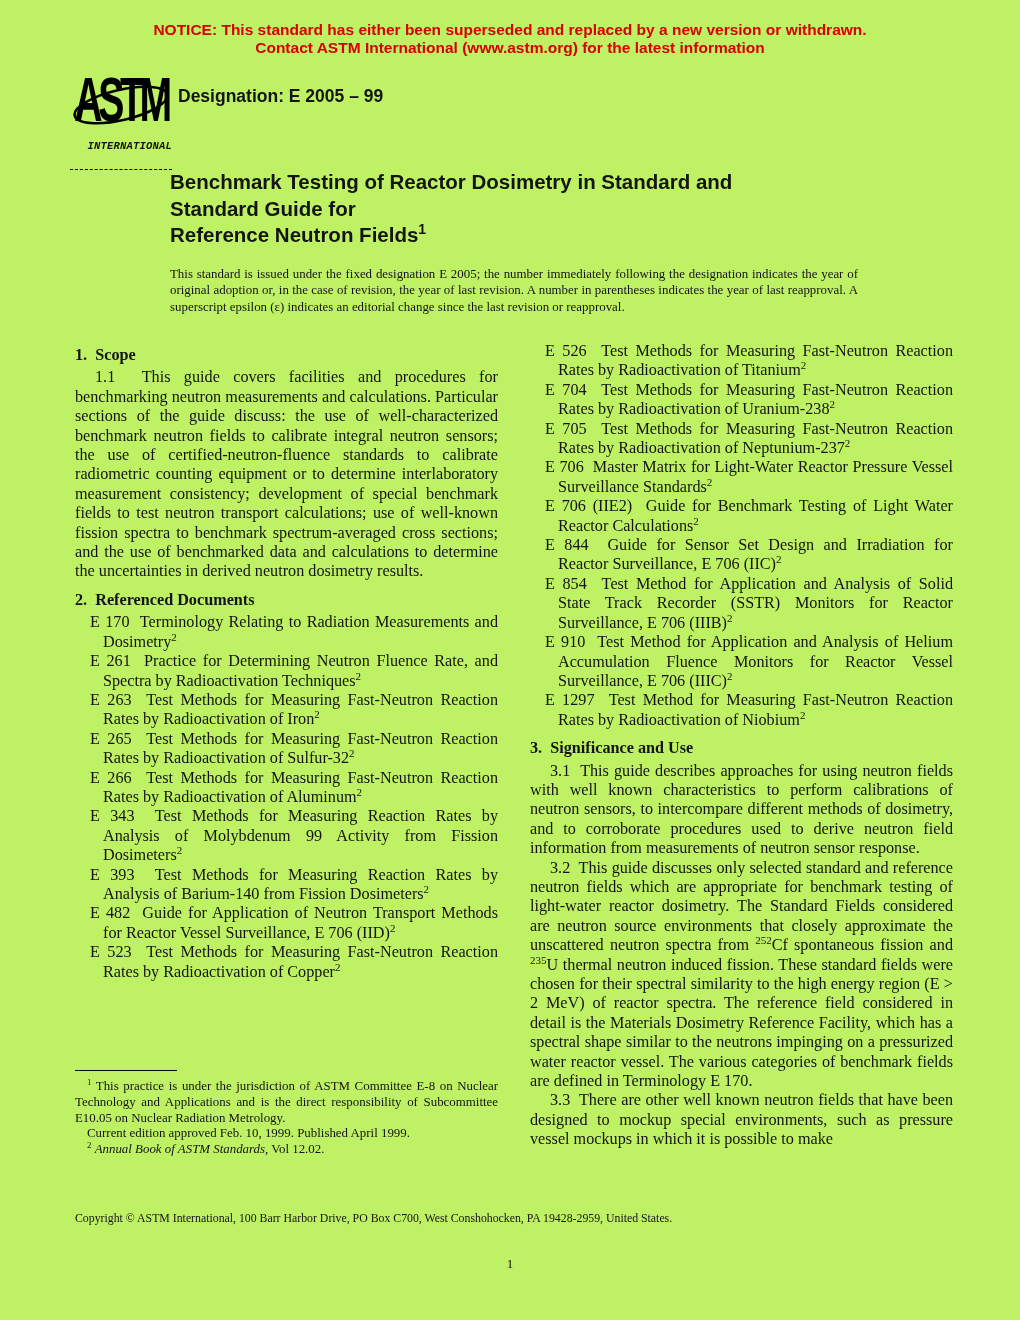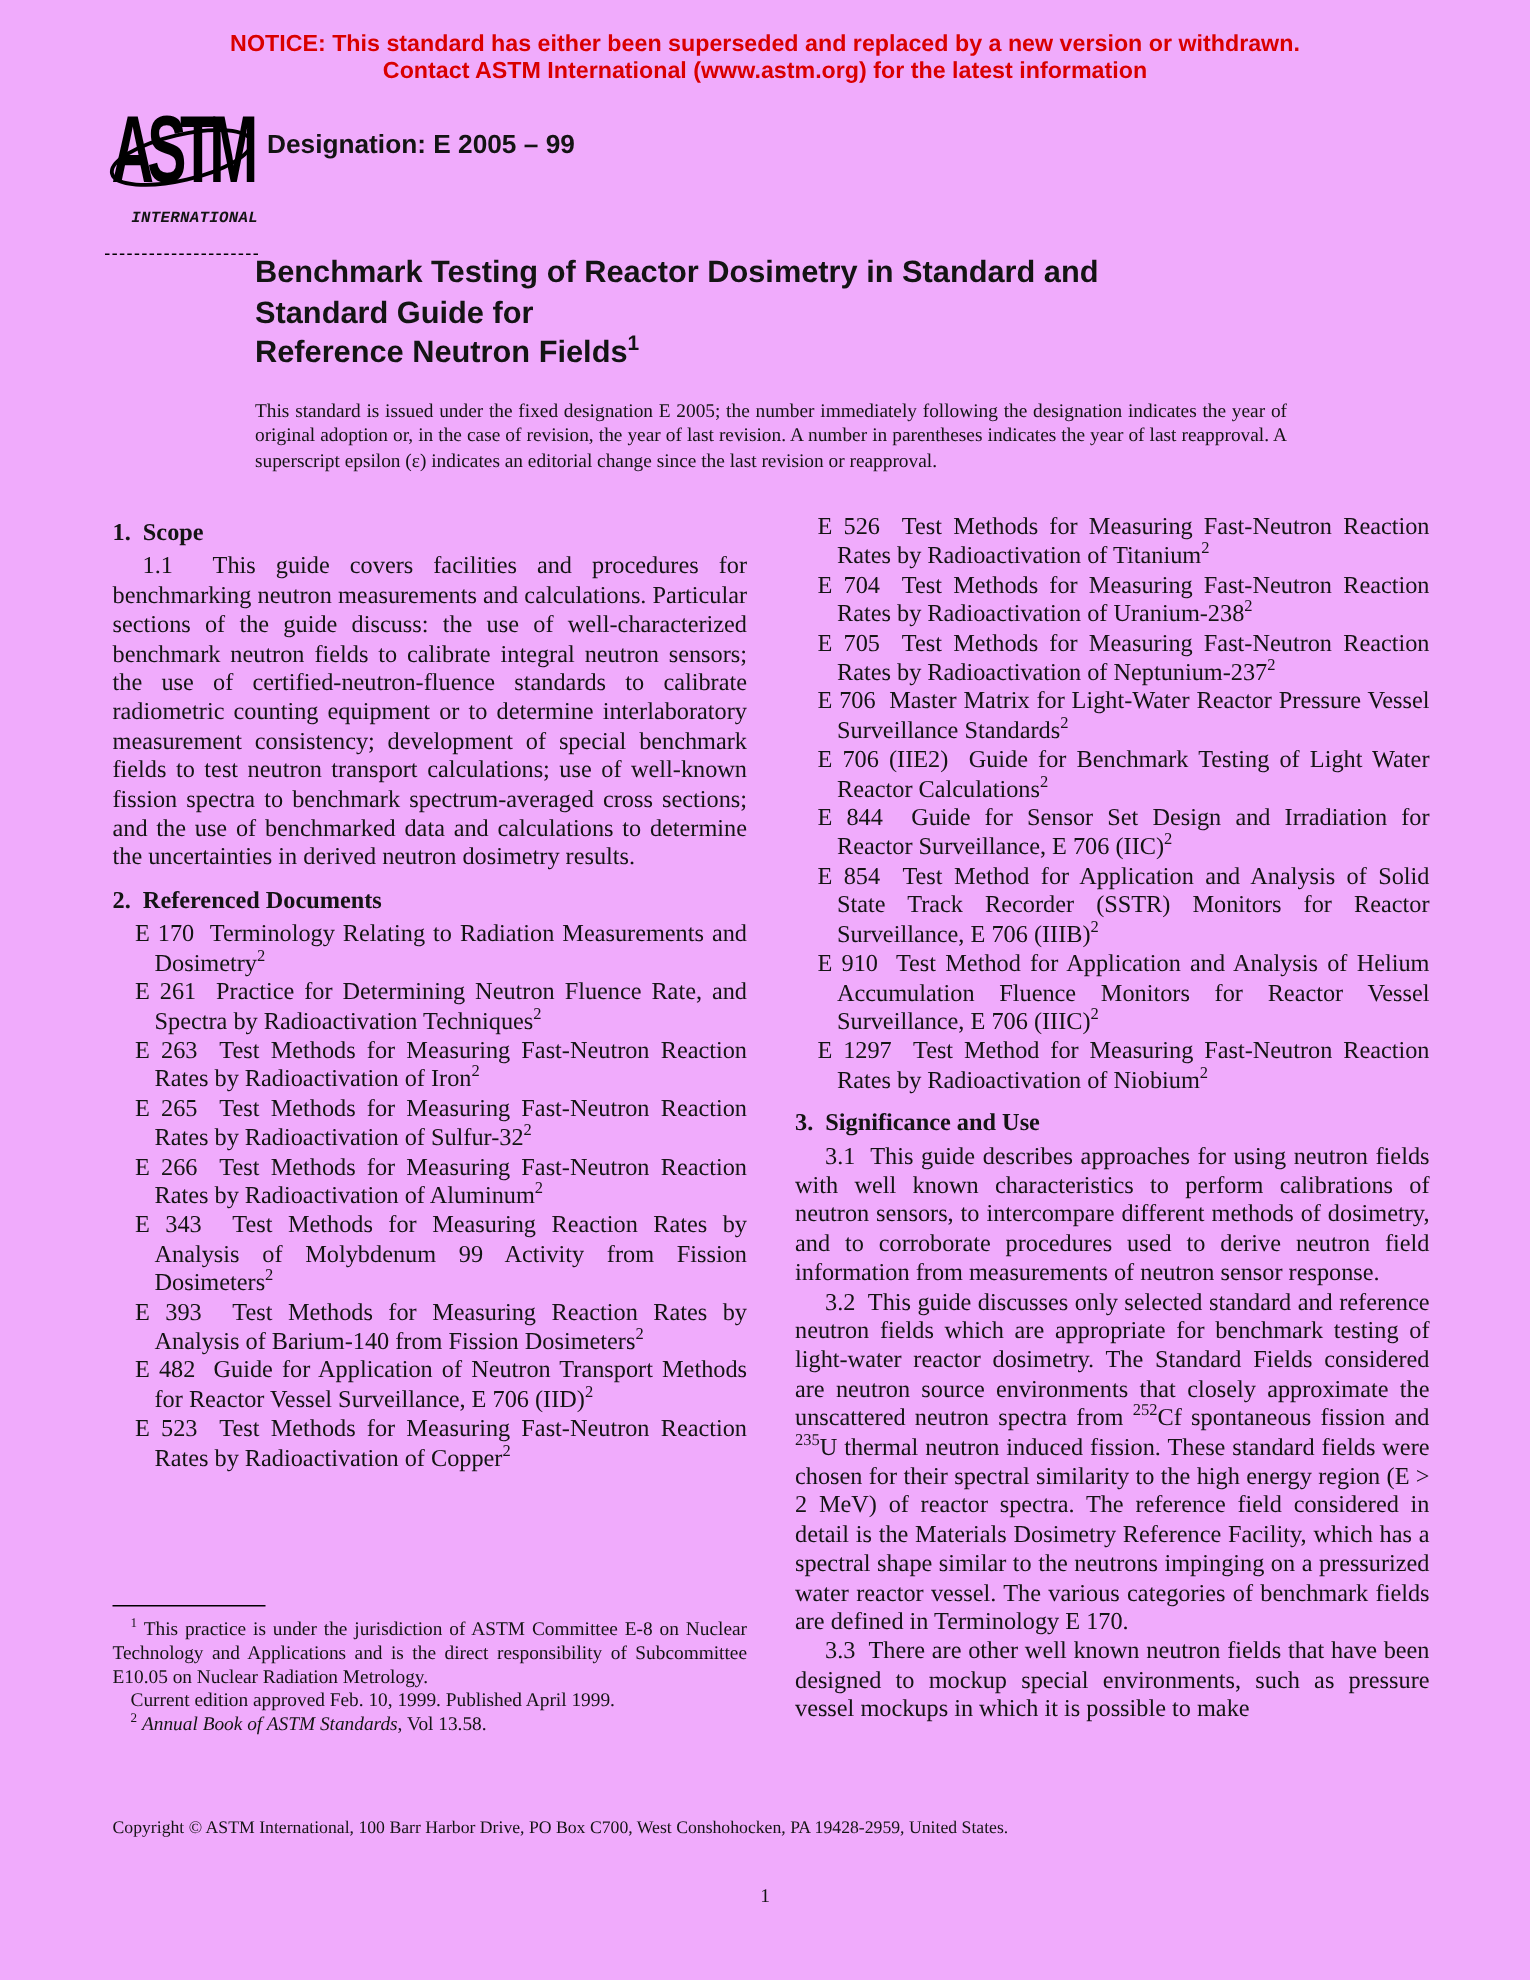--- a/index.html
+++ b/index.html
@@ -1,17 +1,17 @@
 <!DOCTYPE html>
 <html><head>
 <meta charset="utf-8">
 <style>
   html,body { margin:0; padding:0; background:#ffffff; }
   .page {
-    position:relative; width:1020px; height:1320px; background:#f0abfc;
+    position:relative; width:1020px; height:1320px; background:#bef264;
     font-family:"Liberation Serif", serif; color:#141414; overflow:hidden;
   }
   .notice {
     position:absolute; top:21px; left:0; right:0; text-align:center;
     color:#d90000; font-family:"Liberation Sans", sans-serif;
     font-weight:bold; font-size:15.5px; line-height:18px;
   }
   .logo { position:absolute; left:70px; top:68px; width:102px; text-align:right; }
   .logo svg { display:block; margin:0 auto; }
   .logo-sub {
@@ -111,19 +111,19 @@
     <p class="h-sec">3.&nbsp; Significance and Use</p>
     <p class="para">3.1&nbsp; This guide describes approaches for using neutron fields with well known characteristics to perform calibrations of neutron sensors, to intercompare different methods of dosimetry, and to corroborate procedures used to derive neutron field information from measurements of neutron sensor response.</p>
     <p class="para"><span>3.2&nbsp; This guide discusses only selected standard and reference neutron fields which are appropriate for benchmark testing of light-water reactor dosimetry. The Standard Fields considered are neutron source environments that closely approximate the unscattered neutron spectra from </span><sup>252</sup><span>Cf spontaneous fission and </span><sup>235</sup><span>U thermal neutron induced fission. These standard fields were chosen for their spectral similarity to the high energy region (E &gt; 2 MeV) of reactor spectra. The reference field considered in detail is the Materials Dosimetry Reference Facility, which has a spectral shape similar to the neutrons impinging on a pressurized water reactor vessel. The various categories of benchmark fields are defined in Terminology E 170.</span></p>
     <p class="para">3.3&nbsp; There are other well known neutron fields that have been designed to mockup special environments, such as pressure vessel mockups in which it is possible to make</p>
   </div>
 
   <div class="footnotes">
     <div class="fn-rule"></div>
     <p class="fn"><sup>1</sup><span> This practice is under the jurisdiction of ASTM Committee E-8 on Nuclear Technology and Applications and is the direct responsibility of Subcommittee E10.05 on Nuclear Radiation Metrology.</span></p>
     <p class="fn">Current edition approved Feb. 10, 1999. Published April 1999.</p>
-    <p class="fn"><sup>2</sup><span> </span><span style="font-style: italic;">Annual Book of ASTM Standards</span><span>, Vol 13.58.</span></p>
+    <p class="fn"><sup>2</sup><span> </span><span style="font-style: italic;">Annual Book of ASTM Standards</span><span>, Vol 12.02.</span></p>
   </div>
 
   <div class="copyright">Copyright © ASTM International, 100 Barr Harbor Drive, PO Box C700, West Conshohocken, PA 19428-2959, United States.</div>
   <div class="pageno">1</div>
 
 </div>
 
 </body></html>

